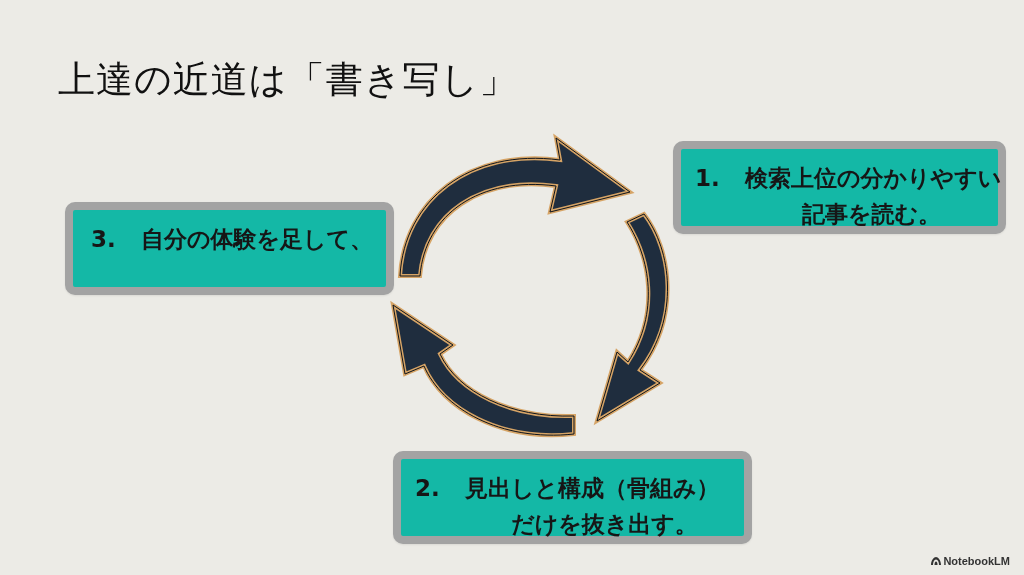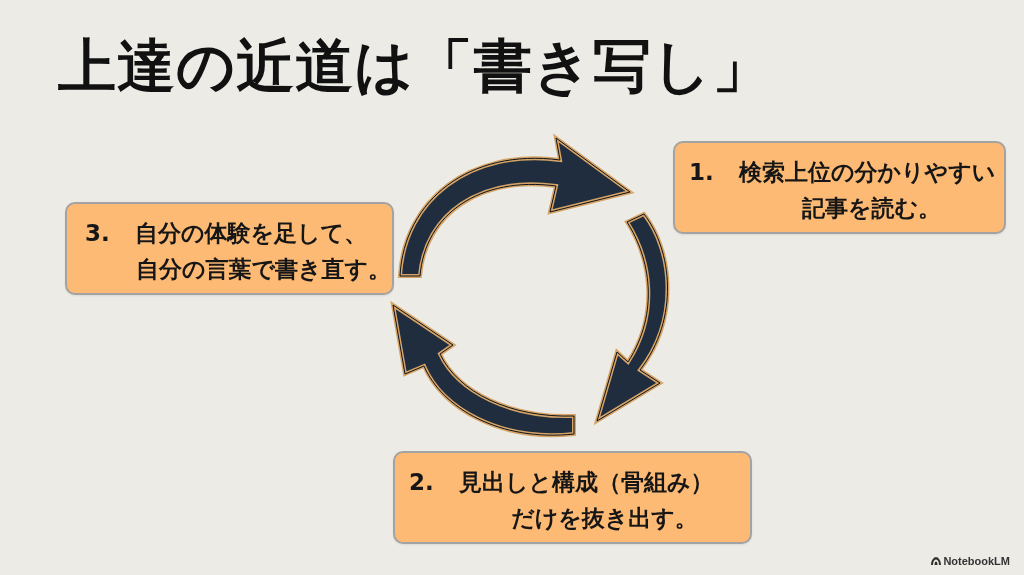--- a/index.html
+++ b/index.html
@@ -14,34 +14,34 @@
     position: relative;
     width: 1024px;
     height: 575px;
     background: #ecebe6;
     font-family: "DejaVu Sans", "Liberation Sans", sans-serif;
     color: #141414;
   }
   .title {
     position: absolute;
     left: 58px;
-    top: 36px;
-    font-size: 58px;
-    font-weight: bold;
+    top: 50px;
+    font-size: 37px;
+    font-weight: normal;
     letter-spacing: 1px;
     line-height: 60px;
     white-space: nowrap;
     color: #111;
   }
   .box {
     position: absolute;
     box-sizing: border-box;
-    border: 2px solid #a3a3a3;
+    border: 8px solid #a3a3a3;
     border-radius: 10px;
-    background: #fdba74;
+    background: #14b8a6;
     box-shadow: 0 1px 2px rgba(0,0,0,0.08);
     font-weight: bold;
     font-size: 23px;
     line-height: 36px;
     color: #161616;
   }
   .box .line { display: block; white-space: nowrap; }
   .box .num { display: inline-block; width: 50px; }
   .box .indent { padding-left: 50px; text-align: center; }
   #box1 { left: 673px; top: 141px; width: 333px; height: 93px; padding: 11px 0 0 14px; }
@@ -143,21 +143,20 @@
     <span class="line">
       <span class="num">1.</span><span>検索上位の分かりやすい</span>
     </span>
     <span class="line indent">記事を読む。</span>
   </div>
 
   <div class="box" id="box3">
     <span class="line">
       <span class="num">3.</span><span>自分の体験を足して、</span>
     </span>
-    <span class="line indent">自分の言葉で書き直す。</span>
   </div>
 
   <div class="box" id="box2">
     <span class="line">
       <span class="num">2.</span><span>見出しと構成（骨組み）</span>
     </span>
     <span class="line indent">だけを抜き出す。</span>
   </div>
 
 

